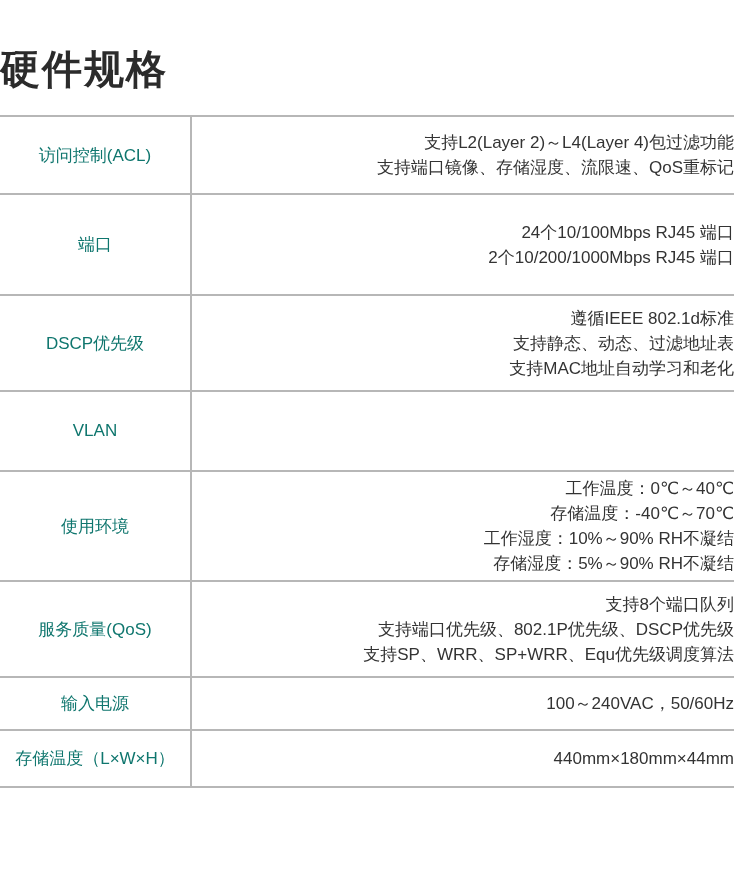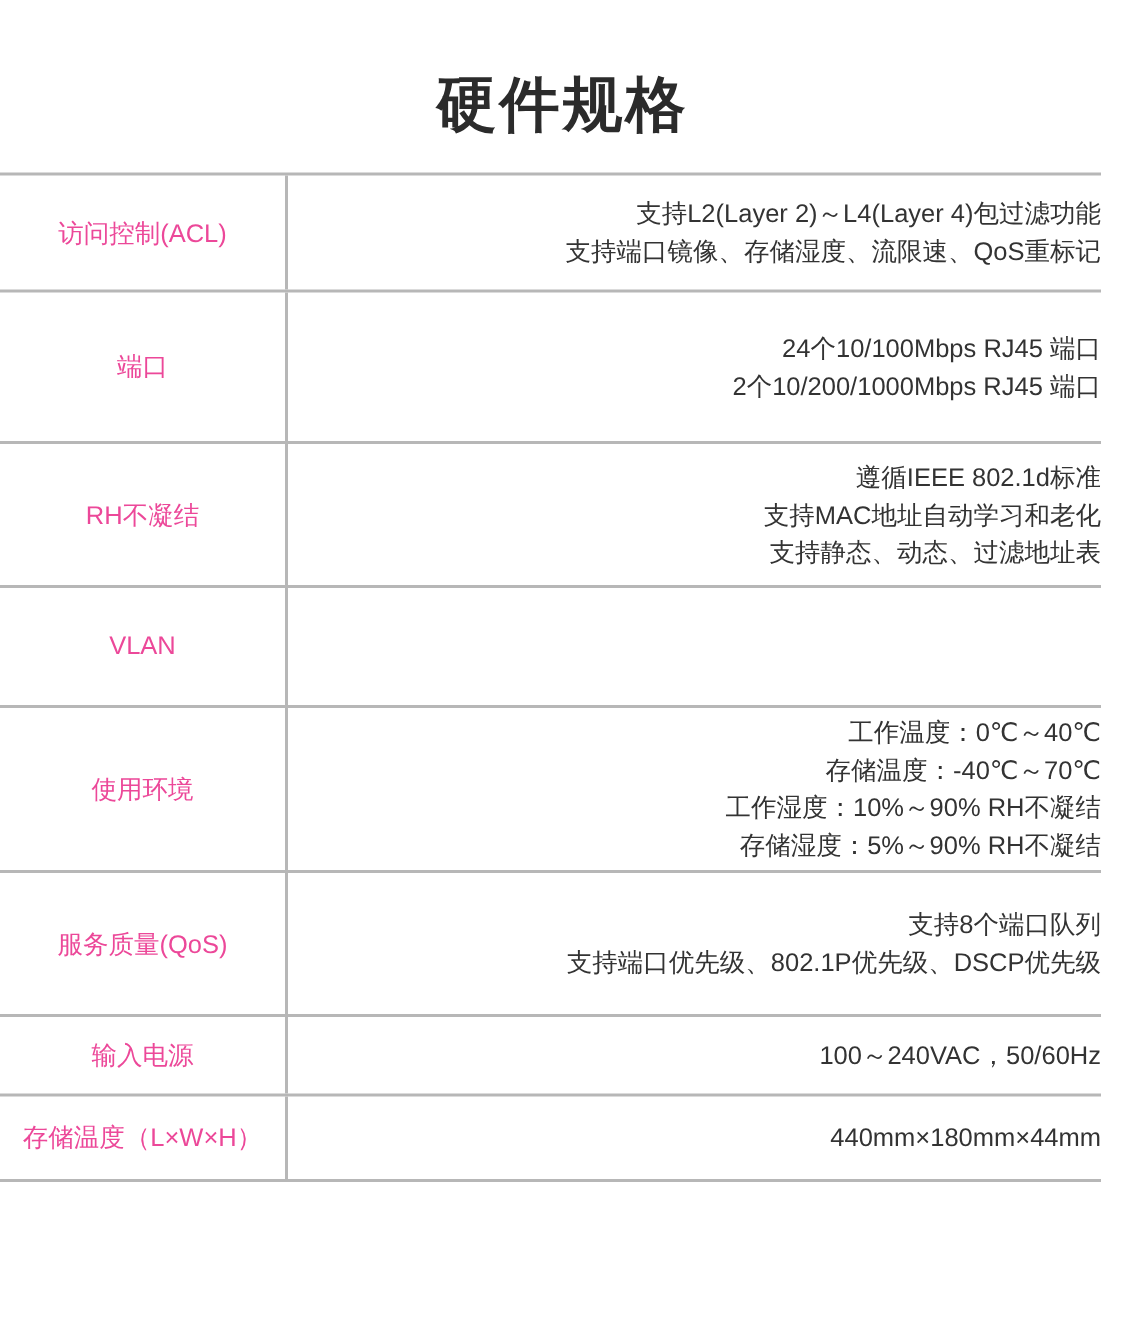--- a/index.html
+++ b/index.html
@@ -13,21 +13,20 @@
     width: 750px;
     height: 878px;
     background: #ffffff;
     overflow: hidden;
   }
   .title {
     position: absolute;
     top: 42px;
     left: 0;
     width: 750px;
-    text-align: center;
     font-size: 40px;
     font-weight: 700;
     color: #2b2b2b;
     letter-spacing: 2px;
   }
   .spec-table {
     position: absolute;
     top: 115px;
     left: 0;
     width: 734px;
@@ -39,21 +38,21 @@
   }
   .row-label {
     width: 192px;
     flex: 0 0 192px;
     border-right: 2px solid #b7b7b7;
     display: flex;
     align-items: center;
     justify-content: center;
     text-align: center;
     font-size: 17px;
-    color: #ec4899;
+    color: #0f766e;
     box-sizing: border-box;
     padding: 4px 4px;
   }
   .row-content {
     flex: 1;
     display: flex;
     flex-direction: column;
     justify-content: center;
     padding-left: 26px;
     font-size: 17px;
@@ -90,25 +89,25 @@
 
     <div class="spec-row r1">
       <div class="row-label">端口</div>
       <div class="row-content">
         <div>24个10/100Mbps RJ45 端口</div>
         <div>2个10/200/1000Mbps RJ45 端口</div>
       </div>
     </div>
 
     <div class="spec-row r2">
-      <div class="row-label">RH不凝结</div>
+      <div class="row-label">DSCP优先级</div>
       <div class="row-content">
         <div>遵循IEEE 802.1d标准</div>
+        <div>支持静态、动态、过滤地址表</div>
         <div>支持MAC地址自动学习和老化</div>
-        <div>支持静态、动态、过滤地址表</div>
       </div>
     </div>
 
     <div class="spec-row r3">
       <div class="row-label">VLAN</div>
     </div>
 
     <div class="spec-row r4">
       <div class="row-label">使用环境</div>
       <div class="row-content">
@@ -117,20 +116,21 @@
         <div>工作湿度：10%～90% RH不凝结</div>
         <div>存储湿度：5%～90% RH不凝结</div>
       </div>
     </div>
 
     <div class="spec-row r5">
       <div class="row-label">服务质量(QoS)</div>
       <div class="row-content">
         <div>支持8个端口队列</div>
         <div>支持端口优先级、802.1P优先级、DSCP优先级</div>
+        <div>支持SP、WRR、SP+WRR、Equ优先级调度算法</div>
       </div>
     </div>
 
     <div class="spec-row r6">
       <div class="row-label">输入电源</div>
       <div class="row-content">
         <div>100～240VAC，50/60Hz</div>
       </div>
     </div>
 

